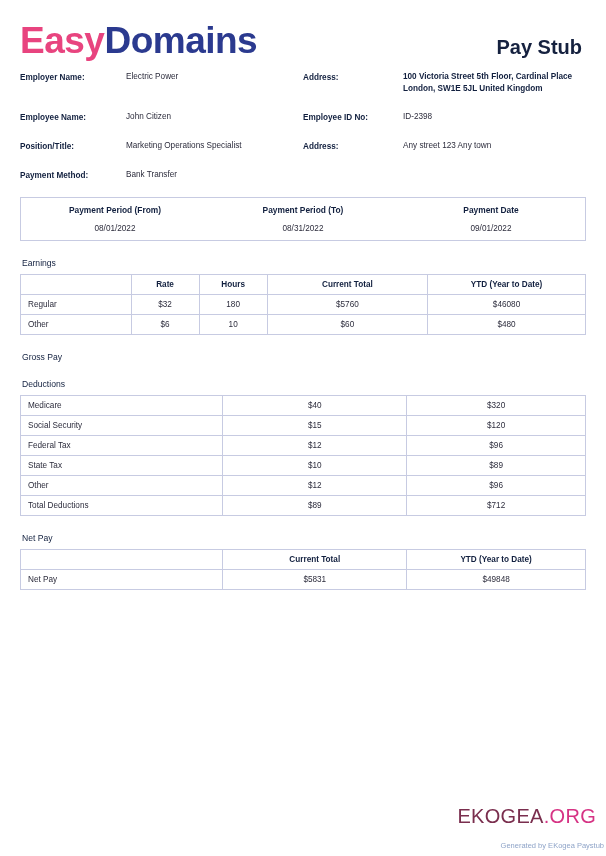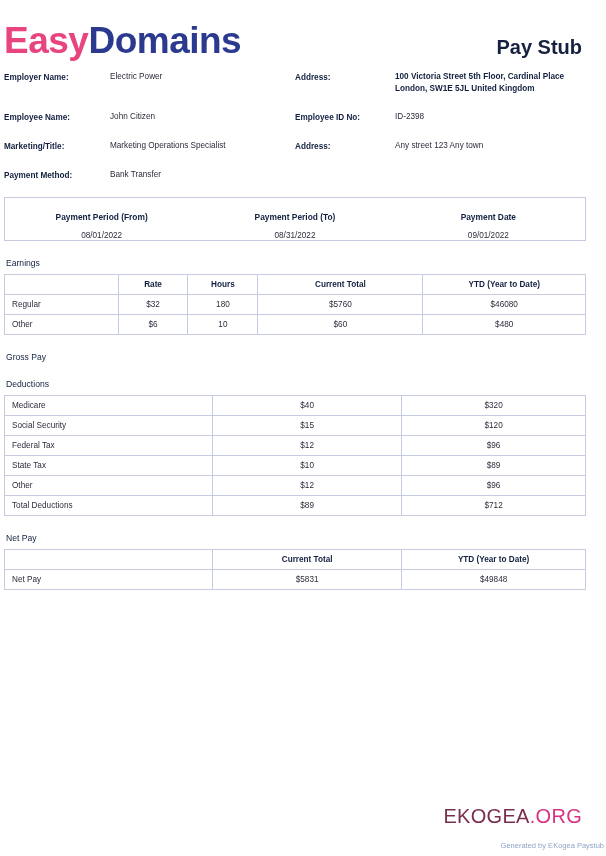--- a/index.html
+++ b/index.html
@@ -13,21 +13,21 @@
     font-family: "Liberation Sans", sans-serif;
     color: #1a1a2e;
     position: relative;
     overflow: hidden;
   }
   .page {
     position: relative;
     width: 606px;
     height: 856px;
     box-sizing: border-box;
-    padding: 22px 20px 0 4px;
+    padding: 22px 20px 0 20px;
   }
 
   
   .header {
     display: flex;
     align-items: flex-start;
     justify-content: space-between;
     margin-bottom: 10px;
   }
   .logo {
@@ -77,21 +77,20 @@
     font-weight: bold;
     color: #12203f;
   }
 
   
   .period-box {
     margin-top: 10px;
     border: 1px solid #c7cbe2;
     display: flex;
     height: 42px;
-    align-items: flex-end;
   }
   .period-cell {
     flex: 1;
     text-align: center;
     padding-top: 7px;
     box-sizing: border-box;
   }
   .period-title {
     font-size: 8.4px;
     font-weight: bold;
@@ -143,21 +142,21 @@
   .w-g-ytd { width: 31.5%; }
   .row-label { font-weight: normal; color: #12203f; }
   .row-label.bold { font-weight: normal; }
 
   
   .blank-head { border-left: none; border-top: none; border-bottom: none; }
 
   
   .footer-brand {
     position: absolute;
-    right: 24px;
+    right: 10px;
     bottom: 28px;
     font-size: 20px;
     letter-spacing: 0.3px;
   }
   .footer-brand .ek { color: #7a2e4e; font-weight: normal; }
   .footer-brand .org { color: #d63384; font-weight: normal; }
   .footer-note {
     position: absolute;
     right: 2px;
     bottom: 6px;
@@ -196,21 +195,21 @@
         <div class="val">John Citizen</div>
       </div>
       <div class="col-right">
         <div class="lbl addr">Employee ID No:</div>
         <div class="val">ID-2398</div>
       </div>
     </div>
 
     <div class="info-row">
       <div class="col-left">
-        <div class="lbl">Marketing/Title:</div>
+        <div class="lbl">Position/Title:</div>
         <div class="val">Marketing Operations Specialist</div>
       </div>
       <div class="col-right">
         <div class="lbl addr">Address:</div>
         <div class="val">Any street 123 Any town</div>
       </div>
     </div>
 
     <div class="info-row">
       <div class="col-left">

